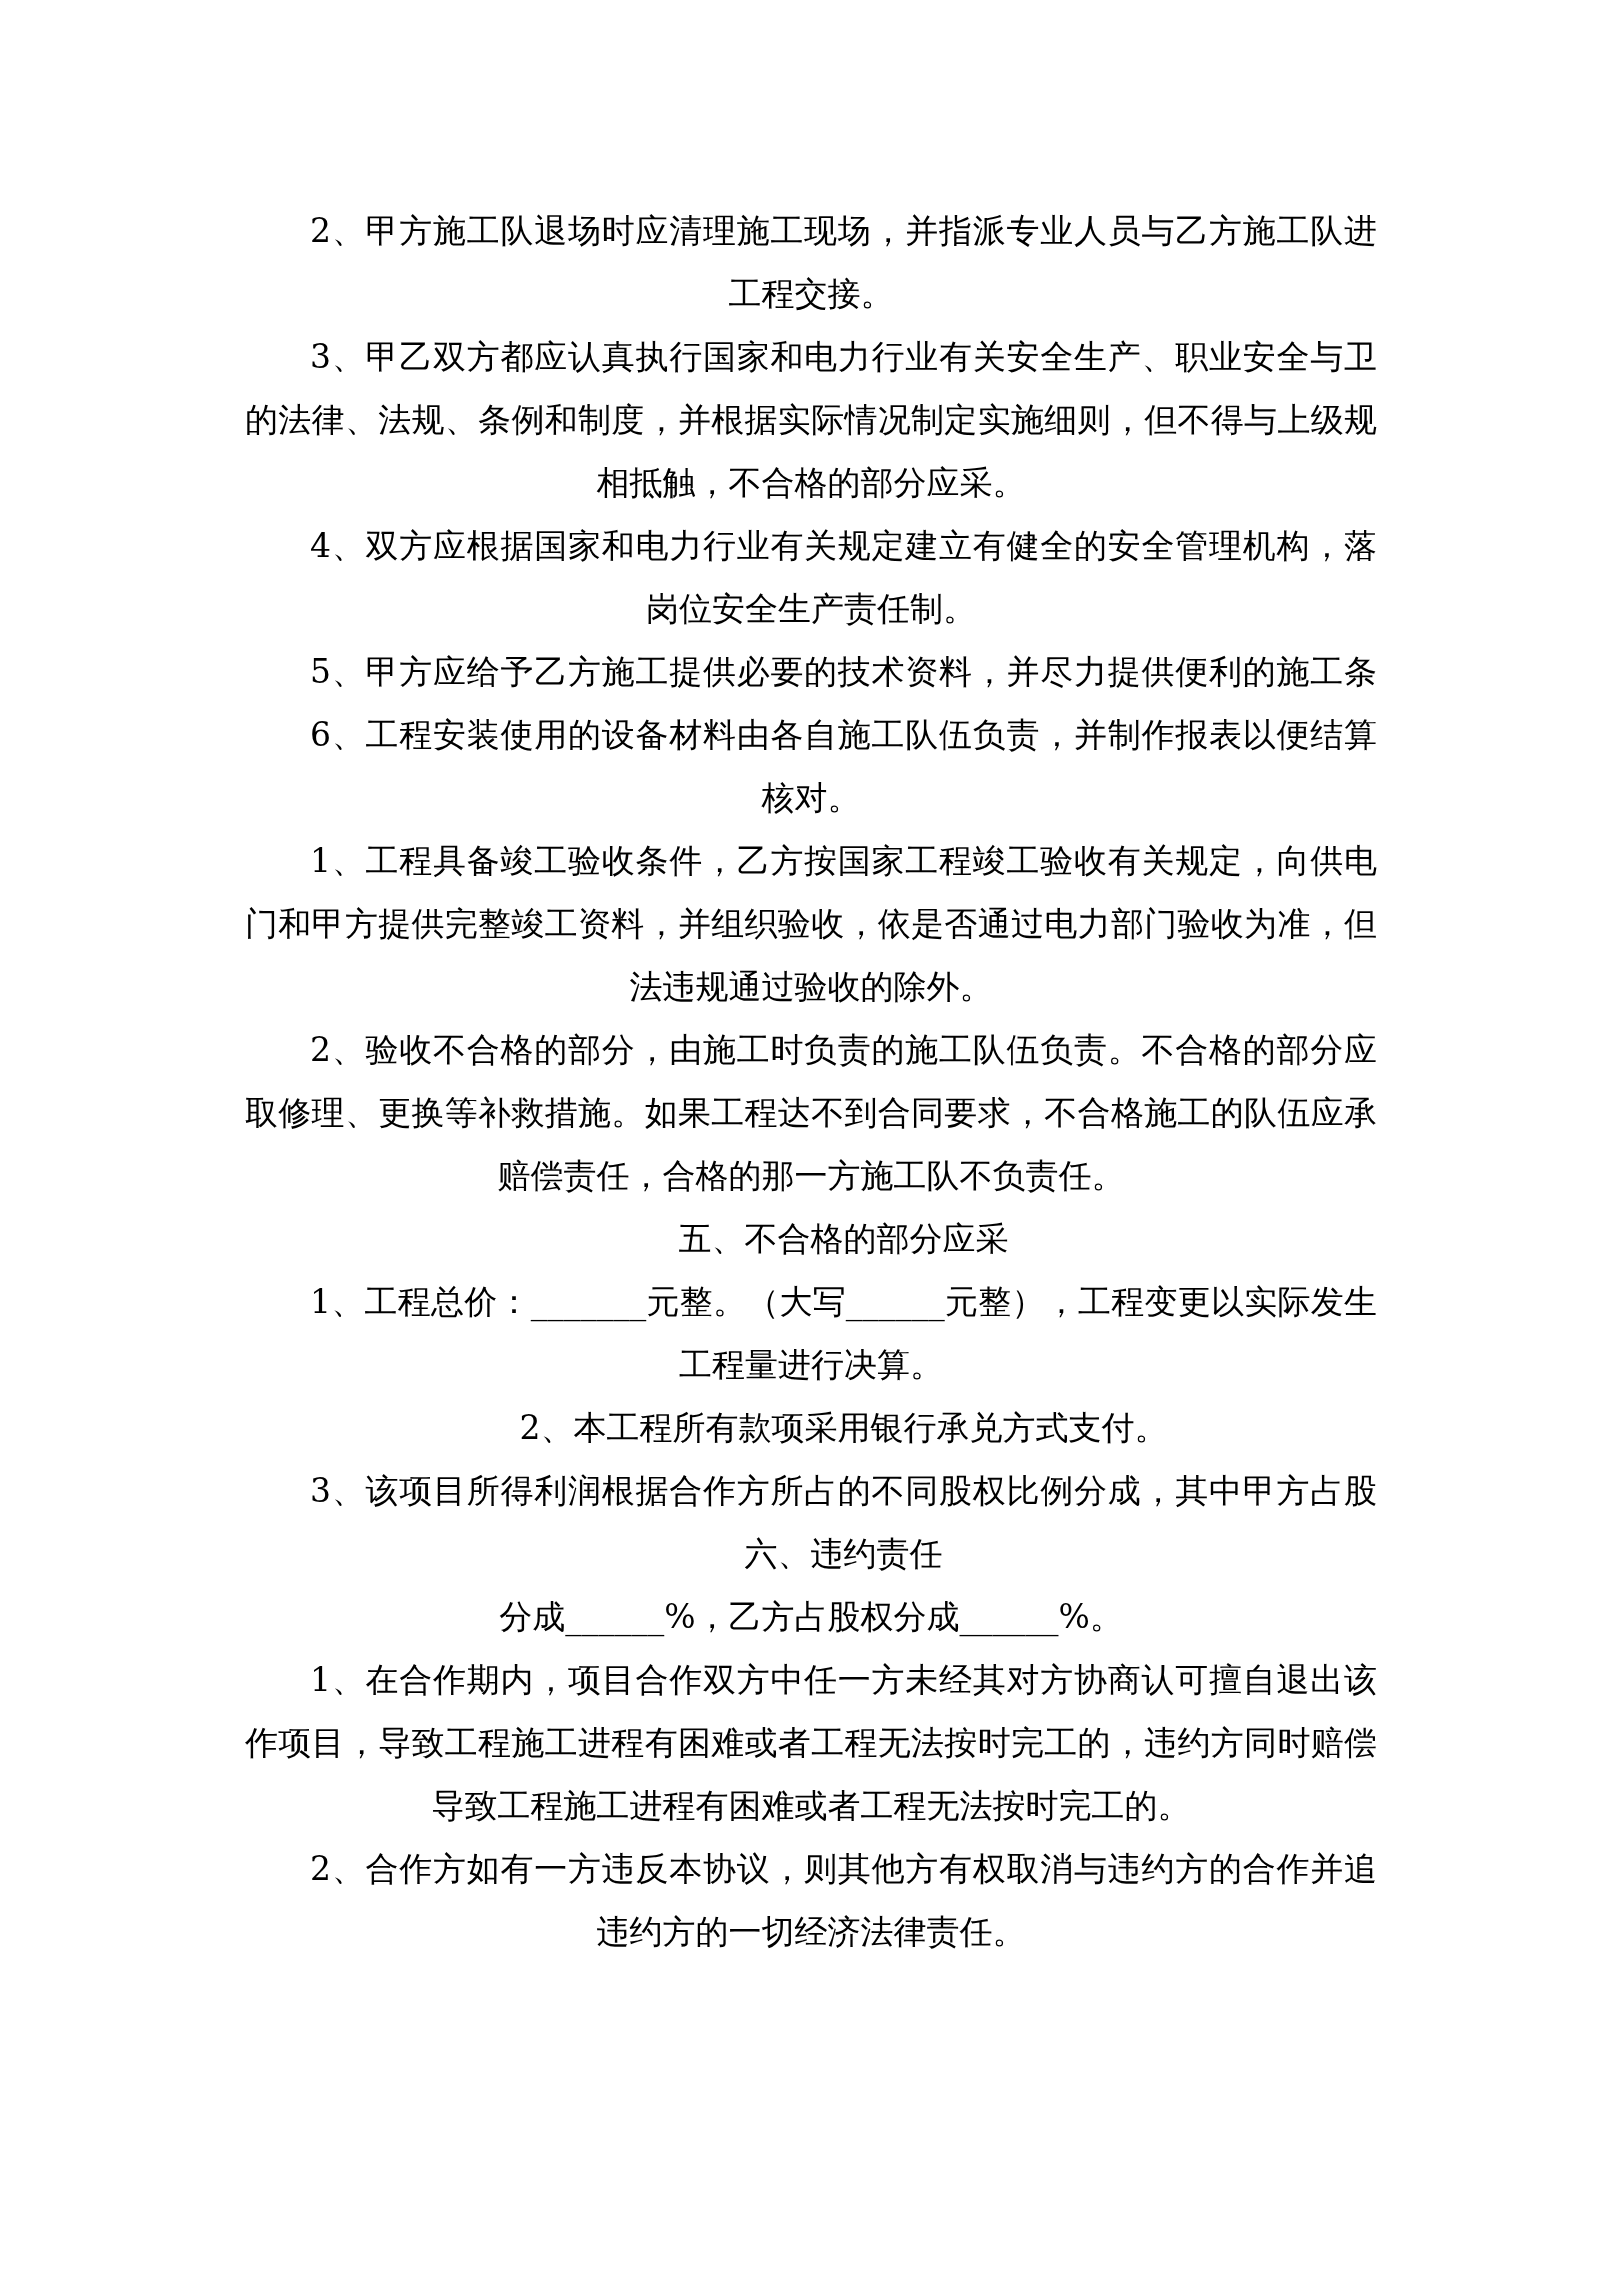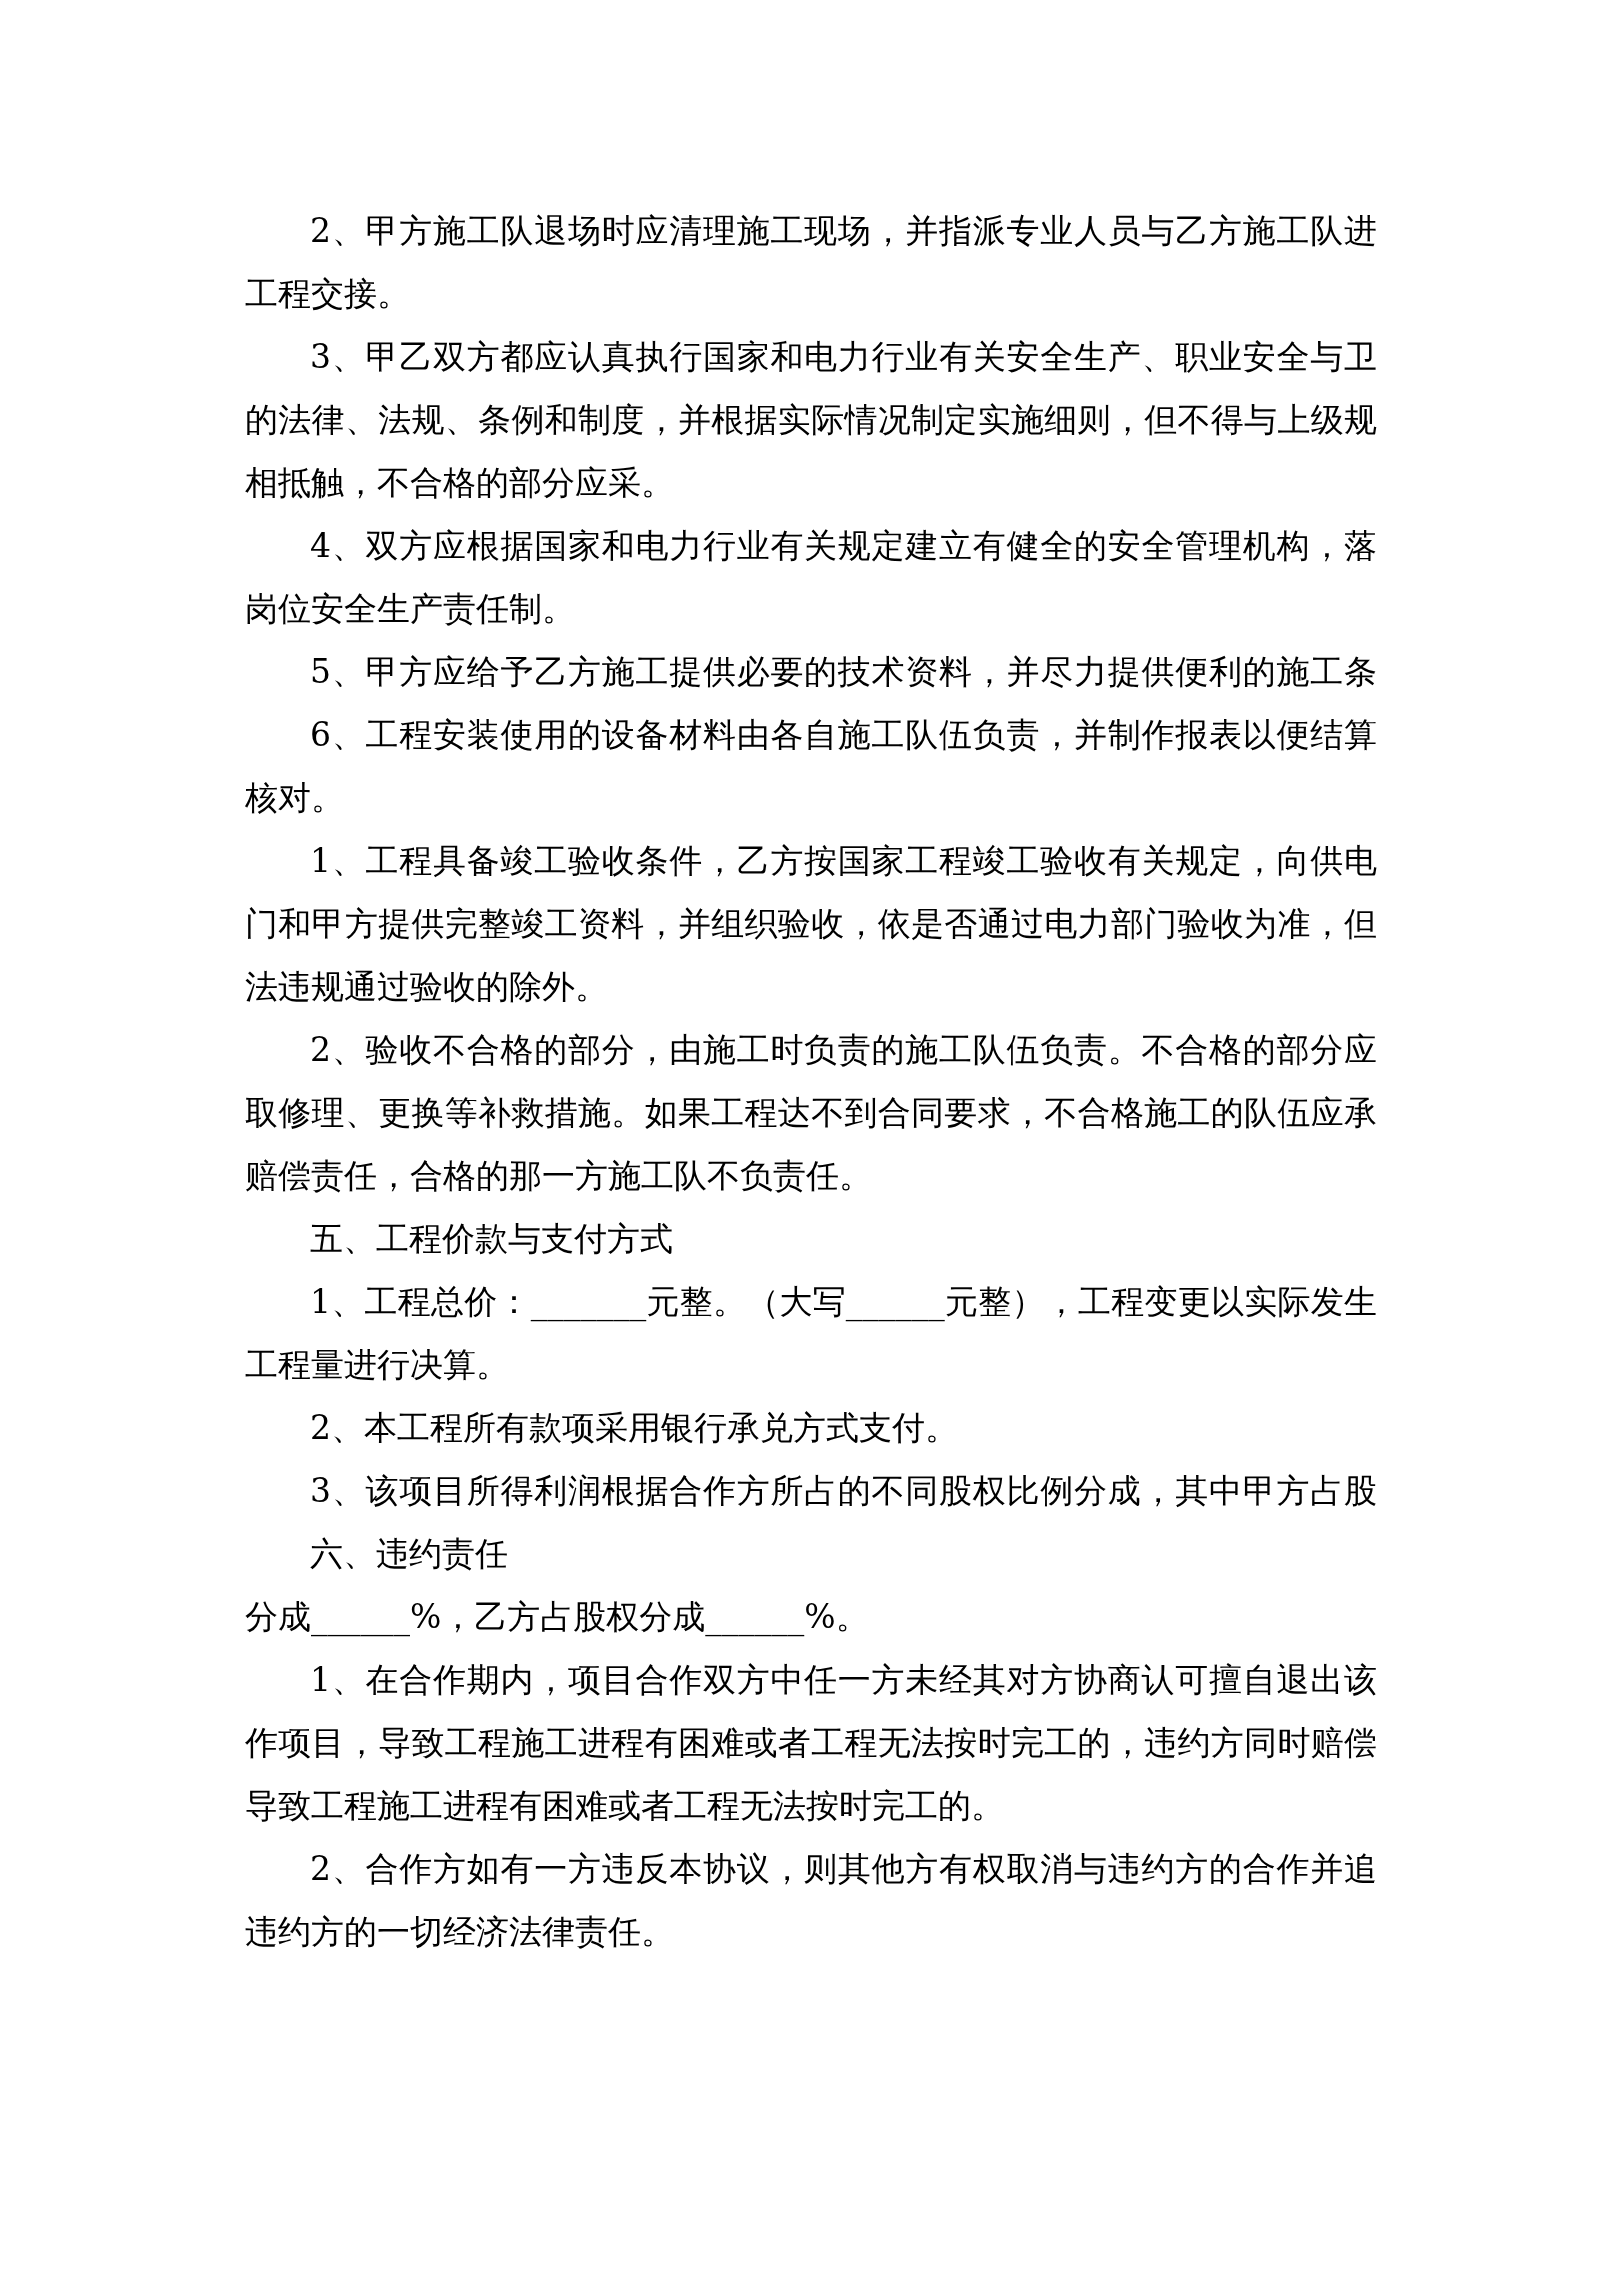--- a/index.html
+++ b/index.html
@@ -23,21 +23,21 @@
     position: absolute;
     left: 245px;
     top: 199px;
     width: 1132px;
     font-size: 33px;
     color: #000000;
   }
   .line {
     height: 63px;
     line-height: 63px;
-    text-align: left;
+    text-align: center;
     overflow: hidden;
     white-space: normal;
   }
   .line.indent {
     text-indent: 65px;
   }
   .line.justify {
     text-align: justify;
     text-align-last: justify;
     text-justify: inter-character;
@@ -57,21 +57,21 @@
       <div class="line">岗位安全生产责任制。</div>
       <div class="line indent justify">5、甲方应给予乙方施工提供必要的技术资料，并尽力提供便利的施工条件。</div>
       <div class="line indent justify">6、工程安装使用的设备材料由各自施工队伍负责，并制作报表以便结算时</div>
       <div class="line">核对。</div>
       <div class="line indent justify">1、工程具备竣工验收条件，乙方按国家工程竣工验收有关规定，向供电部</div>
       <div class="line justify">门和甲方提供完整竣工资料，并组织验收，依是否通过电力部门验收为准，但违</div>
       <div class="line">法违规通过验收的除外。</div>
       <div class="line indent justify">2、验收不合格的部分，由施工时负责的施工队伍负责。不合格的部分应采</div>
       <div class="line justify">取修理、更换等补救措施。如果工程达不到合同要求，不合格施工的队伍应承担</div>
       <div class="line">赔偿责任，合格的那一方施工队不负责任。</div>
-      <div class="line indent">五、工程价款与支付方式</div>
+      <div class="line indent">五、不合格的部分应采</div>
       <div class="line indent justify">1、工程总价：_______元整。（大写______元整），工程变更以实际发生增减</div>
       <div class="line">工程量进行决算。</div>
       <div class="line indent">2、本工程所有款项采用银行承兑方式支付。</div>
       <div class="line indent justify">3、该项目所得利润根据合作方所占的不同股权比例分成，其中甲方占股权</div>
       <div class="line indent">六、违约责任</div>
       <div class="line">分成______%，乙方占股权分成______%。</div>
       <div class="line indent justify">1、在合作期内，项目合作双方中任一方未经其对方协商认可擅自退出该合</div>
       <div class="line justify">作项目，导致工程施工进程有困难或者工程无法按时完工的，违约方同时赔偿被</div>
       <div class="line">导致工程施工进程有困难或者工程无法按时完工的。</div>
       <div class="line indent justify">2、合作方如有一方违反本协议，则其他方有权取消与违约方的合作并追究</div>

